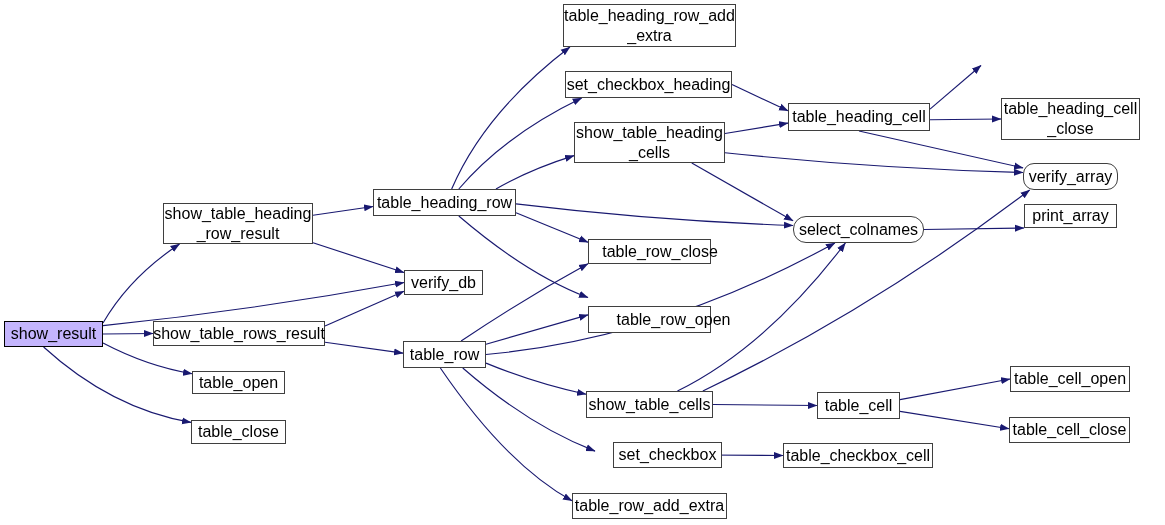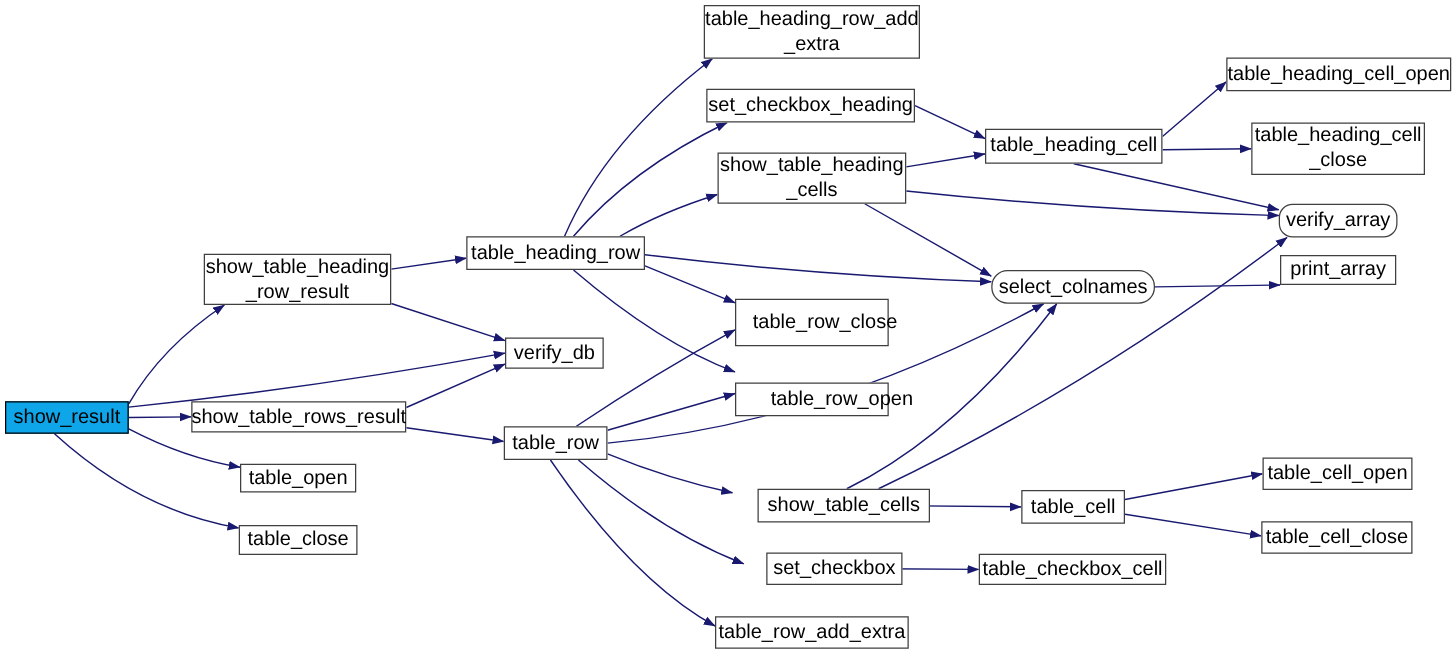--- a/index.html
+++ b/index.html
@@ -15,21 +15,21 @@
   .nodes{position:absolute;left:0;top:0;width:100%;height:100%;}
   .node{
     position:absolute;box-sizing:border-box;
     background:#ffffff;border:1.4px solid #3f3f3f;
     color:#000000;
     display:flex;align-items:center;justify-content:center;
     text-align:center;white-space:pre-line;
     font-size:16px;line-height:1.25;
     cursor:pointer;
   }
-  .node.root{background:#0ea5e9;border-color:#000000;}
+  .node.root{background:#c4b5fd;border-color:#000000;}
 </style>
 </head>
 <body>
 
 <div class="diagram">
   <svg class="edges" width="1165" height="525" viewBox="0 0 1165 525" xmlns="http://www.w3.org/2000/svg">
     <defs>
       <marker id="arrowhead" markerUnits="userSpaceOnUse" markerWidth="10" markerHeight="8" refX="9" refY="4" orient="auto">
         <path d="M0,0.5 L9.5,4 L0,7.5 Z" fill="#191970"></path>
       </marker>
@@ -80,30 +80,29 @@
       <div class="node" style="left: 192px; top: 371px; width: 93px; height: 23px;">table_open</div>
       <div class="node" style="left: 191px; top: 420px; width: 95px; height: 24px;">table_close</div>
       <div class="node" style="left: 373px; top: 189px; width: 143px; height: 27px;">table_heading_row</div>
       <div class="node" style="left: 404px; top: 270px; width: 79px; height: 25px;">verify_db</div>
       <div class="node" style="left: 403px; top: 341px; width: 83px; height: 27px;">table_row</div>
       <div class="node" style="left: 563px; top: 4px; width: 173px; height: 43px;">table_heading_row_add
 _extra</div>
       <div class="node" style="left: 565px; top: 71px; width: 167px; height: 27px;">set_checkbox_heading</div>
       <div class="node" style="left: 574px; top: 122px; width: 151px; height: 41px;">show_table_heading
 _cells</div>
-      <div class="node" style="left: 588px; top: 239px; width: 123px; height: 38px; padding-left: 21px;">table_row_close</div>
+      <div class="node" style="left: 588px; top: 239px; width: 123px; height: 25px; padding-left: 21px;">table_row_close</div>
       <div class="node" style="left: 588px; top: 306px; width: 123px; height: 27px; padding-left: 48px;">table_row_open</div>
-      <div class="node" style="left: 586px; top: 391px; width: 138px; height: 27px; margin-left: 20px;">show_table_cells</div>
+      <div class="node" style="left: 586px; top: 391px; width: 127px; height: 27px;">show_table_cells</div>
       <div class="node" style="left: 595px; top: 442px; width: 109px; height: 26px; margin-left: 18px;">set_checkbox</div>
       <div class="node" style="left: 572px; top: 493px; width: 155px; height: 26px; text-align: center;">table_row_add_extra</div>
       <div class="node" style="left: 788px; top: 103px; width: 142px; height: 28px;">table_heading_cell</div>
       <div class="node" style="left: 793px; top: 216px; width: 131px; height: 27px; border-radius: 13px;">select_colnames</div>
       <div class="node" style="left: 817px; top: 392px; width: 83px; height: 27px;">table_cell</div>
       <div class="node" style="left: 783px; top: 443px; width: 150px; height: 25px;">table_checkbox_cell</div>
-      <div class="node" style="left: 981px; top: 46px; width: 180px; height: 27px;">table_heading_cell_open</div>
       <div class="node" style="left: 1001px; top: 98px; width: 139px; height: 42px;">table_heading_cell
 _close</div>
       <div class="node" style="left: 1023px; top: 163px; width: 95px; height: 27px; border-radius: 11px;">verify_array</div>
       <div class="node" style="left: 1024px; top: 204px; width: 93px; height: 24px; text-align: right;">print_array</div>
       <div class="node" style="left: 1010px; top: 366px; width: 120px; height: 26px;">table_cell_open</div>
       <div class="node" style="left: 1009px; top: 417px; width: 121px; height: 26px;">table_cell_close</div>
     </div>
 </div>
 
 </body></html>

